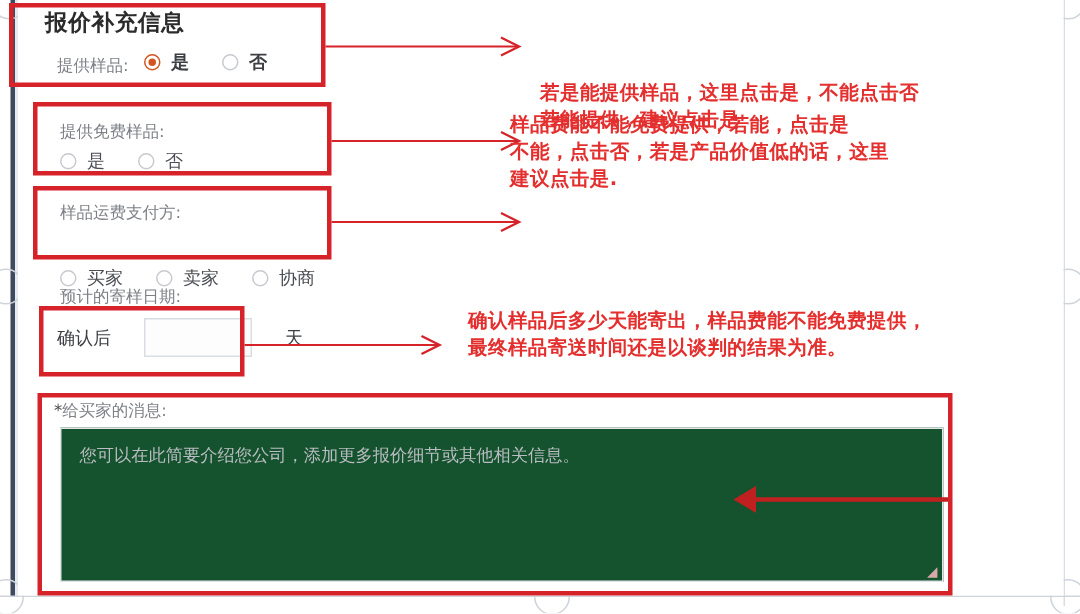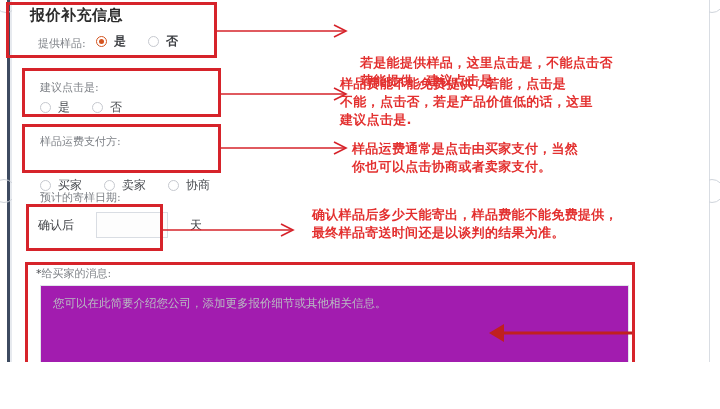--- a/index.html
+++ b/index.html
@@ -6,21 +6,21 @@
     margin: 0;
     padding: 0;
     background: #ffffff;
   }
   body {
     font-family: "DejaVu Sans", "Liberation Sans", sans-serif;
   }
   #screen {
     position: relative;
     width: 720px;
-    height: 362px;
+    height: 409px;
     background: #ffffff;
     overflow: hidden;
   }
 
   
   .page-left-rule {
     position: absolute;
     left: 7px;
     top: 0px;
     width: 3px;
@@ -158,21 +158,21 @@
   }
   .msg-label .req { color: #4a4d52; }
 
   .textarea-box {
     position: absolute;
     left: 40px;
     top: 285px;
     width: 589px;
     height: 103px;
     border: 1px solid #e1e4e9;
-    background: #a21caf;
+    background: #14532d;
     box-sizing: border-box;
   }
   .textarea-ph {
     position: absolute;
     left: 12px;
     top: 10px;
     font-size: 11.5px;
     color: #b9bcc2;
     white-space: nowrap;
   }
@@ -246,21 +246,21 @@
     <label class="radio-opt">
       <span class="radio-dot checked"></span>
       <span class="radio-text">是</span>
     </label>
     <label class="radio-opt">
       <span class="radio-dot"></span>
       <span class="radio-text">否</span>
     </label>
   </div>
 
-  <div class="field-label" style="left:40px; top:80px;">建议点击是:</div>
+  <div class="field-label" style="left:40px; top:80px;">提供免费样品:</div>
   <div class="radio-row" style="left:40px; top:99px;">
     <label class="radio-opt">
       <span class="radio-dot"></span>
       <span class="radio-text light">是</span>
     </label>
     <label class="radio-opt">
       <span class="radio-dot"></span>
       <span class="radio-text light">否</span>
     </label>
   </div>
@@ -321,20 +321,18 @@
     <path d="M504,324 L489,333 L504,342 Z" fill="#c0201f"></path>
   </svg>
 
   <div class="note" style="left:360px; top:18px;margin-top:36px;">若是能提供样品，这里点击是，不能点击否
 若能提供，建议点击是</div>
 
   <div class="note" style="left:340px; top:75px;">样品费能不能免费提供，若能，点击是
 不能，点击否，若是产品价值低的话，这里
 建议点击是.</div>
 
-  <div class="note" style="left:352px; top:140px;">样品运费通常是点击由买家支付，当然
-你也可以点击协商或者卖家支付。</div>
 
   <div class="note" style="left:312px; top:206px;">确认样品后多少天能寄出，样品费能不能免费提供，
 最终样品寄送时间还是以谈判的结果为准。</div>
 
 
 </div>
 
 </body></html>

